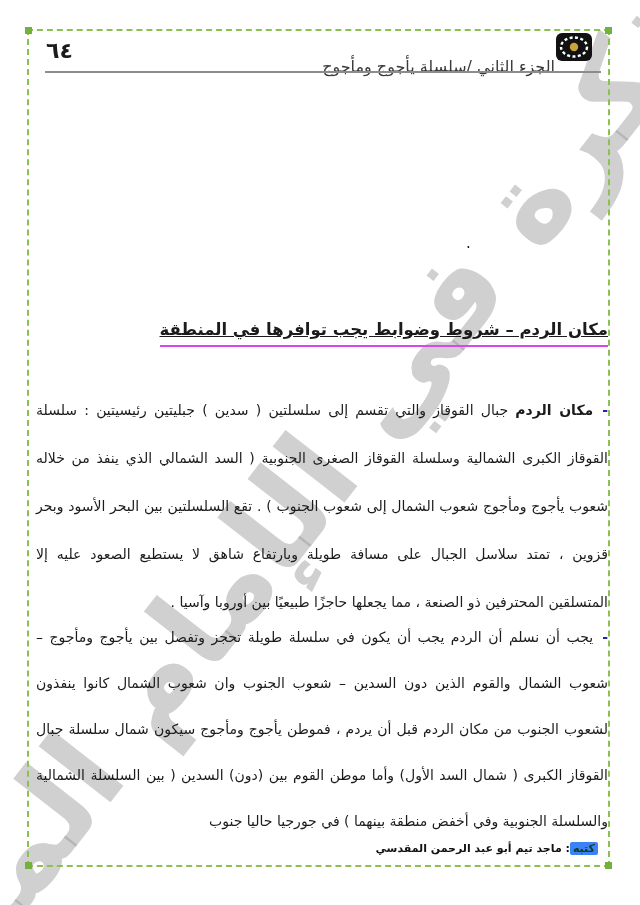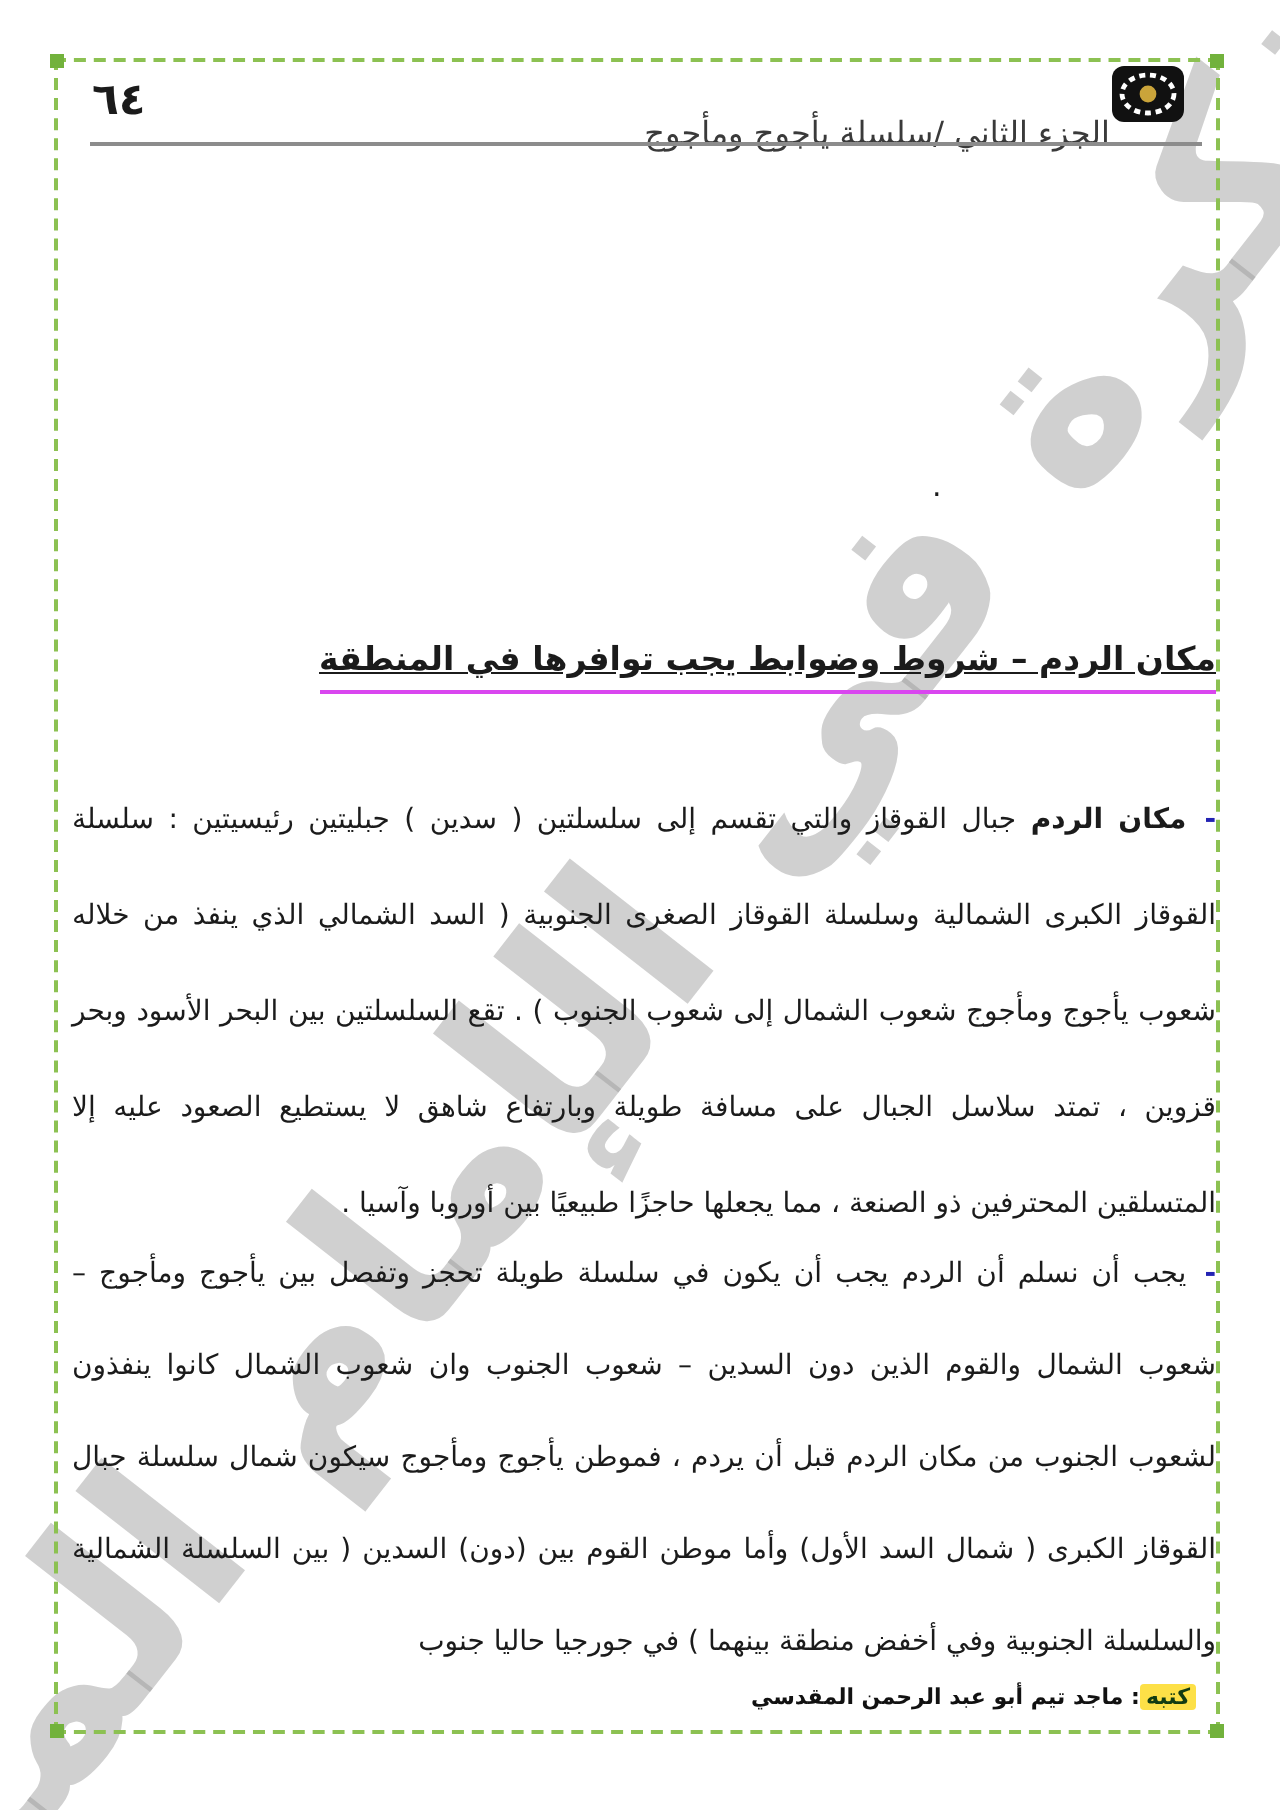--- a/index.html
+++ b/index.html
@@ -38,21 +38,21 @@
   .heading{position:absolute;right:32px;top:320px;font-size:16.5px;font-weight:bold;
     border-bottom:2px solid #d946ef;padding-bottom:6px;white-space:nowrap;text-decoration:underline;}
   .bullet{position:absolute;right:32px;left:36px;font-size:14px;text-align:justify;direction:rtl;}
   .b1{top:372px;line-height:48px;}
   .b2{top:600px;line-height:46px;}
   .dash{color:#2323b3;font-weight:bold;margin-left:9px;}
   .lead{font-weight:bold;}
 
   
   .footer{position:absolute;right:42px;top:842px;font-size:11px;white-space:nowrap;direction:rtl;}
-  .author-label{background:#fde047;color:#123c12;font-weight:bold;padding:0 3px;border-radius:2px;}
+  .author-label{background:#3b82f6;color:#123c12;font-weight:bold;padding:0 3px;border-radius:2px;}
   .author-text{font-weight:700;color:#111;}
 </style>
 </head>
 <body>
 
 <div class="page">
 
   <div class="watermark">التذكرة في الإمام المنتظر</div>
 
   <div class="frame">

